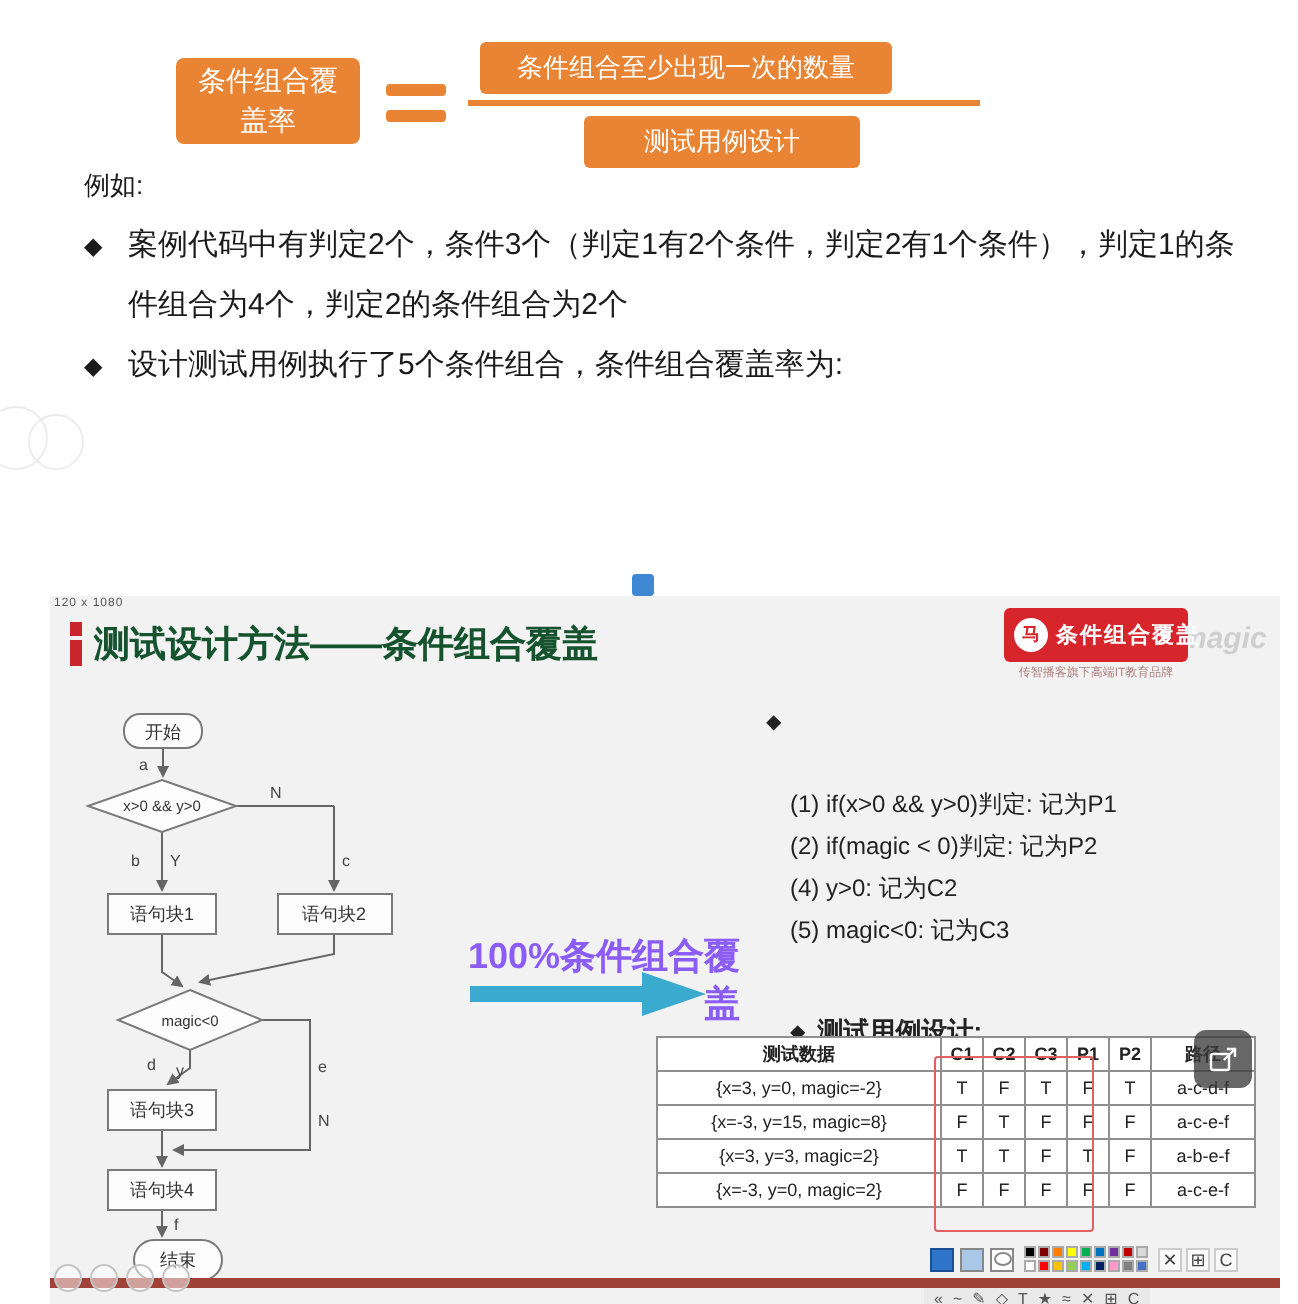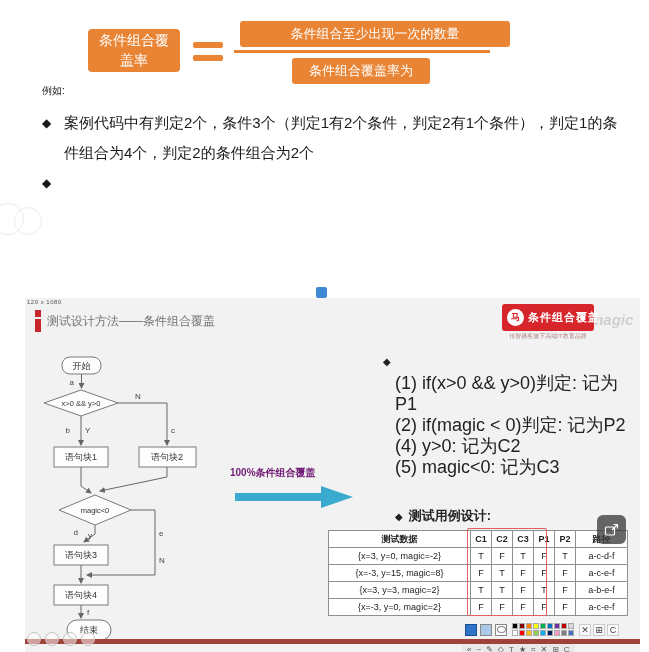--- a/index.html
+++ b/index.html
@@ -2,61 +2,61 @@
 <html><head>
 <meta charset="utf-8">
 <style>
   html,body{margin:0;padding:0;background:#fff;}
   .page{position:relative;width:649px;height:652px;background:#fff;overflow:hidden;
         font-family:"Liberation Sans","DejaVu Sans",sans-serif;color:#1a1a1a;}
 
   
   .obox{position:absolute;background:#e98434;color:#fff;text-align:center;border-radius:4px;box-sizing:border-box;}
   .lhs-box{left:88px;top:29px;width:92px;padding:2px 8px;font-size:14px;line-height:1.4;}
-  .num-box{left:240px;top:21px;width:270px;padding:4px 0;font-size:13px;border-radius:3px;}
+  .num-box{left:240px;top:21px;width:206px;padding:4px 0;font-size:13px;border-radius:3px;}
   .den-box{left:292px;top:58px;width:138px;padding:4px 0;font-size:13px;border-radius:3px;}
   .frac-line{position:absolute;left:234px;top:50px;width:256px;height:3px;background:#e98434;}
   .eq{position:absolute;left:193px;top:42px;width:30px;}
   .eq div{height:6px;background:#e98434;border-radius:2px;margin-bottom:7px;}
-  .example-label{position:absolute;left:42px;top:84px;font-size:10px;}
+  .example-label{position:absolute;left:42px;top:84px;font-size:13px;}
   .bullets{position:absolute;left:42px;top:108px;width:585px;font-size:15px;line-height:30px;}
   .bullet{position:relative;padding-left:22px;}
   .bullet .dia{position:absolute;left:0;top:0;font-size:12px;}
   .calc{padding-left:58px;line-height:30px;}
   .wm-circle{position:absolute;border:1px solid #e7e7e7;border-radius:50%;opacity:.8;}
 
   
   .slide{position:absolute;left:25px;top:298px;width:615px;height:354px;background:#f2f2f2;}
   .corner-label{position:absolute;left:2px;top:1px;font-size:6px;color:#555;letter-spacing:.5px;}
   .slide-title-row{position:absolute;left:10px;top:12px;display:flex;align-items:center;gap:6px;}
   .title-icon{display:flex;flex-direction:column;gap:2px;}
   .title-icon i{display:block;width:6px;background:#c9252c;}
   .title-icon i:first-child{height:7px;}
   .title-icon i:last-child{height:13px;}
-  .slide-title{font-size:12px;font-weight:normal;color:#737373;}
+  .slide-title{font-size:18px;font-weight:bold;color:#14532d;}
 
   .bili-wm{position:absolute;left:565px;top:13px;font-size:15px;font-weight:bold;color:#cfcfcf;font-style:italic;}
   .brand-badge{position:absolute;left:477px;top:6px;width:92px;height:27px;background:#d6252b;border-radius:3px;
                display:flex;align-items:center;gap:4px;padding:0 5px;box-sizing:border-box;}
   .brand-circle{width:17px;height:17px;background:#fff;border-radius:50%;display:flex;align-items:center;justify-content:center;
                 font-size:9px;font-weight:bold;color:#d6252b;flex:0 0 auto;}
   .brand-name{color:#fff;font-size:11px;font-weight:bold;letter-spacing:1px;white-space:nowrap;}
   .brand-caption{position:absolute;left:477px;top:34px;width:92px;text-align:center;font-size:6px;color:#b08080;}
 
   .flowchart{position:absolute;left:5px;top:45px;}
 
-  .coverage-label{position:absolute;left:205px;top:168px;width:140px;font-size:10px;font-weight:600;color:#701a75;}
+  .coverage-label{position:absolute;left:205px;top:168px;width:140px;font-size:18px;font-weight:600;color:#8b5cf6;text-align:right;}
   .coverage-arrow{position:absolute;left:210px;top:188px;}
 
   .cond-heading{position:absolute;left:358px;top:58px;font-size:13px;font-weight:600;color:#222;display:flex;gap:6px;align-items:center;}
   .cond-heading .dia, .tc-heading .dia{font-size:10px;}
-  .cond-list{position:absolute;left:370px;top:75px;font-size:18px;line-height:21px;color:#222;}
+  .cond-list{position:absolute;left:370px;top:94px;font-size:12px;line-height:21px;color:#222;}
   .tc-heading{position:absolute;left:370px;top:209px;font-size:13px;font-weight:600;color:#222;display:flex;gap:6px;align-items:center;}
 
-  table.tc{position:absolute;left:303px;top:232px;border-collapse:collapse;font-size:9px;color:#222;table-layout:fixed;background:#fff;}
+  table.tc{position:absolute;left:303px;top:220px;border-collapse:collapse;font-size:9px;color:#222;table-layout:fixed;background:#fff;}
   table.tc th,table.tc td{border:1px solid #8f8f8f;padding:1px 2px;height:14px;text-align:center;white-space:nowrap;overflow:hidden;}
   table.tc th{font-weight:bold;}
   .annotation-box{position:absolute;left:442px;top:230px;width:78px;height:86px;border:1.5px solid #e26060;border-radius:2px;}
 
   .pip-btn{position:absolute;left:572px;top:217px;width:29px;height:29px;background:rgba(60,60,60,.78);
            border-radius:6px;display:flex;align-items:center;justify-content:center;}
 
   .footer-bar{position:absolute;left:0;top:341px;width:615px;height:5px;background:#a04238;}
 
   .player-controls{position:absolute;left:2px;top:334px;display:flex;gap:4px;}
@@ -87,31 +87,32 @@
   <div class="wm-circle" style="left:-8px;top:203px;width:30px;height:30px;"></div>
   <div class="wm-circle" style="left:14px;top:207px;width:26px;height:26px;"></div>
 
   <div class="obox lhs-box">条件组合覆盖率</div>
   <div class="eq">
       <div></div>
       <div></div>
     </div>
   <div class="obox num-box">条件组合至少出现一次的数量</div>
   <div class="frac-line"></div>
-  <div class="obox den-box">条件组合覆盖率为</div>
+  <div class="obox den-box">测试用例设计</div>
 
   <div class="example-label">例如:</div>
 
   <div class="bullets">
     <div class="bullet">
       <span class="dia">◆</span>
       <span>案例代码中有判定2个，条件3个（判定1有2个条件，判定2有1个条件），判定1的条件组合为4个，判定2的条件组合为2个</span>
     </div>
     <div class="bullet">
       <span class="dia">◆</span>
+      <span>设计测试用例执行了5个条件组合，条件组合覆盖率为:</span>
     </div>
   </div>
 
   <div class="mini-blue-icon"></div>
 
   <div class="slide">
 
     <div class="corner-label">120 x 1080</div>
 
     <div class="slide-title-row">

